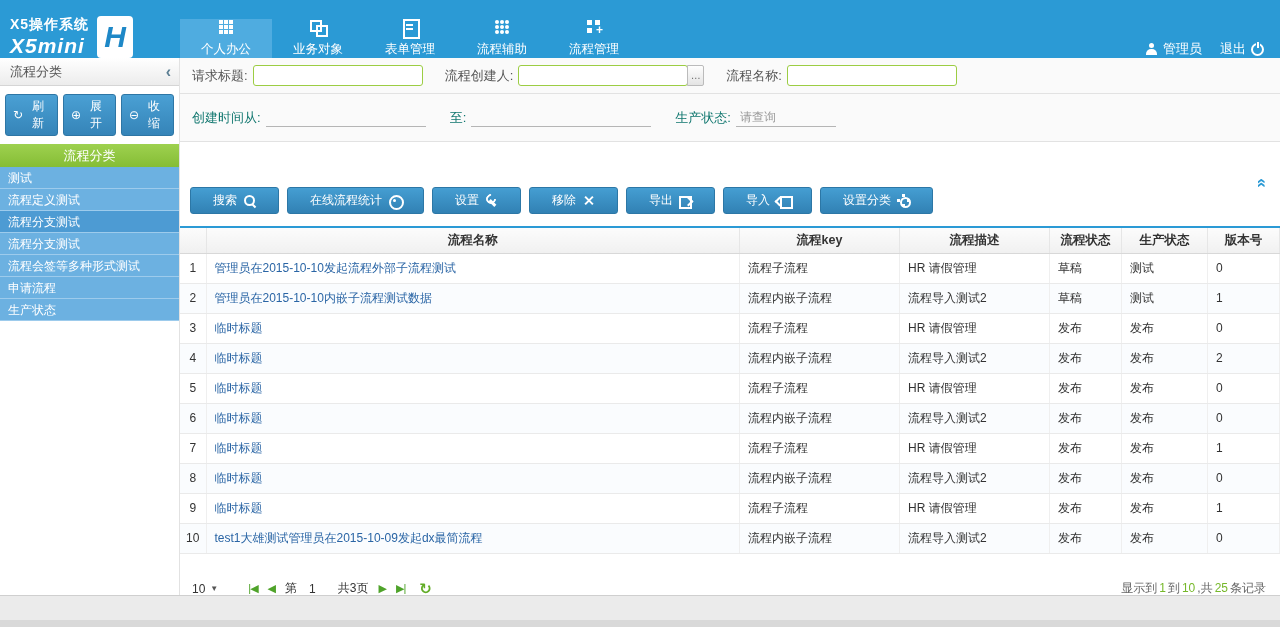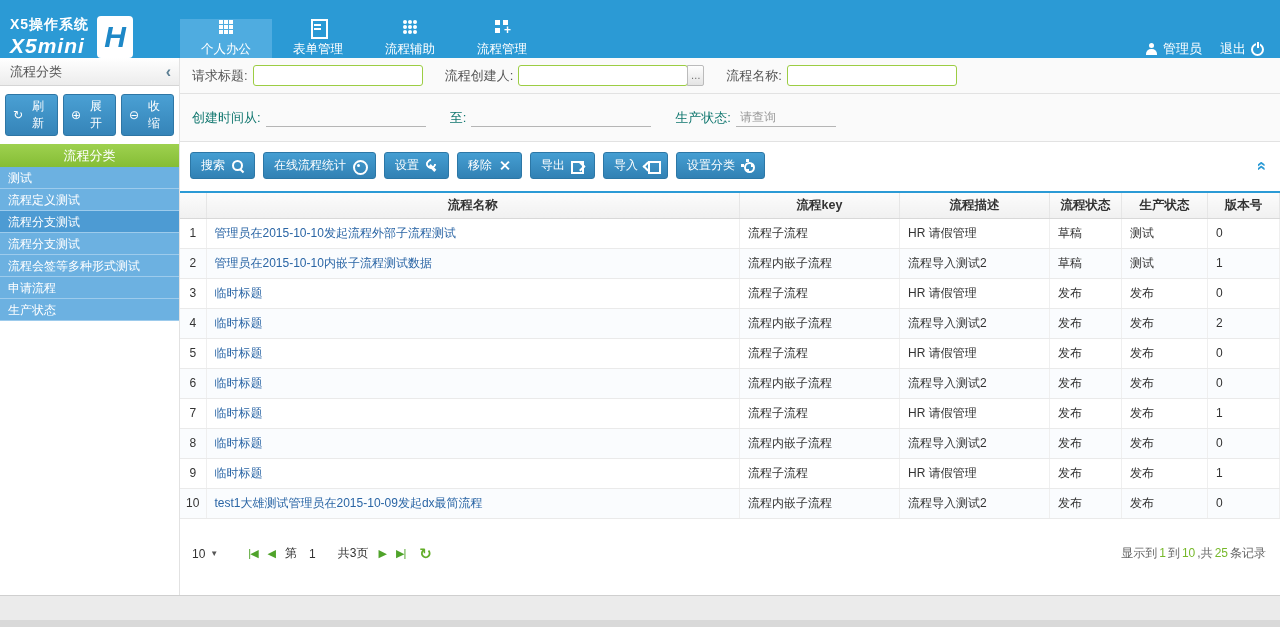--- a/index.html
+++ b/index.html
@@ -83,22 +83,22 @@
               border-bottom:1px solid #e2e2e2; }
   .filters2 label { color:#0f766e; font-size:13px; margin-right:5px; white-space:nowrap; }
   .uinput { border:none; border-bottom:1px solid #b5b5b5; background:transparent; height:19px;
             font-size:12px; padding:0 4px; outline:none; margin-right:24px; color:#333; font-family:inherit; }
   .uinput::placeholder { color:#999; }
   .w160 { width:160px; } .w180 { width:180px; } .w95 { width:100px; margin-right:0; }
 
   .toolbar { display:flex; align-items:center; gap:8px; padding:10px 10px 12px 10px; background:#fff; }
   .tb-wrap { display:inline-flex; gap:8px; }
   .tbtn { background:linear-gradient(#459ed2,#3181b4); border:1px solid #2c77a6; border-radius:3px;
-          color:#fff; font-size:12px; padding:4px 10px; display:inline-flex; align-items:center; gap:6px;
-          cursor:pointer; font-family:inherit; }
+          color:#fff; font-size:12px; padding:4px 22px; display:inline-flex; align-items:center; gap:6px;
+          cursor:pointer; font-family:inherit;margin-top:35px; }
   .collapse-ic { margin-left:auto; color:#2b9ad5; font-size:17px; font-weight:bold;
                  display:inline-block; transform:rotate(90deg); cursor:pointer; padding:0 4px; }
 
   .bic { position:relative; width:13px; height:13px; display:inline-block; }
   .bic[data-icon="search"]::before { content:""; position:absolute; left:1px; top:1px; width:7px; height:7px; border:2px solid #fff; border-radius:50%; }
   .bic[data-icon="search"]::after  { content:""; position:absolute; left:9px; top:9px; width:5px; height:2px; background:#fff; transform:rotate(45deg); transform-origin:left center; }
   .bic[data-icon="stats"]::before { content:""; position:absolute; left:1px; top:1px; width:11px; height:11px; border:2px solid #fff; border-radius:50%; }
   .bic[data-icon="stats"]::after  { content:""; position:absolute; left:5px; top:5px; width:3px; height:3px; background:#fff; border-radius:50%; }
   .bic[data-icon="wrench"]::before { content:""; position:absolute; left:1px; top:0; width:6px; height:6px; border:2px solid #fff; border-radius:50%; border-top-color:transparent; transform:rotate(45deg); }
   .bic[data-icon="wrench"]::after  { content:""; position:absolute; left:6px; top:5px; width:3px; height:8px; background:#fff; transform:rotate(-45deg); }
@@ -154,20 +154,24 @@
       </div>
       <div class="logo-mark">H</div>
     </div>
 
     <nav class="tabs" id="nav-tabs">
   <div class="tab active">
     <span class="tic" data-icon="apps-grid"></span>
     <span class="tab-label">个人办公</span>
   </div>
 
+  <div class="tab">
+    <span class="tic" data-icon="stack"></span>
+    <span class="tab-label">业务对象</span>
+  </div>
 
   <div class="tab">
     <span class="tic" data-icon="form"></span>
     <span class="tab-label">表单管理</span>
   </div>
 
   <div class="tab">
     <span class="tic" data-icon="dots-grid"></span>
     <span class="tab-label">流程辅助</span>
   </div>

